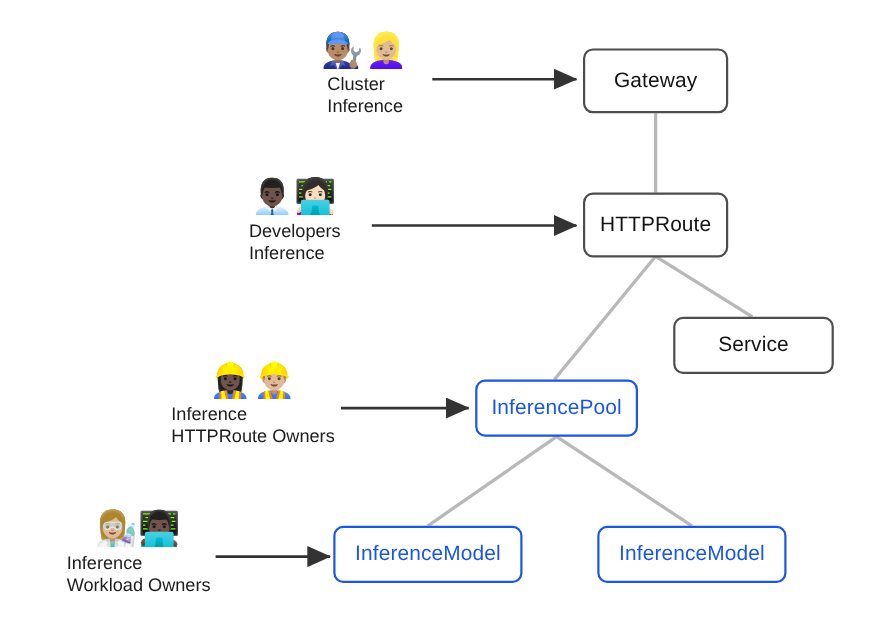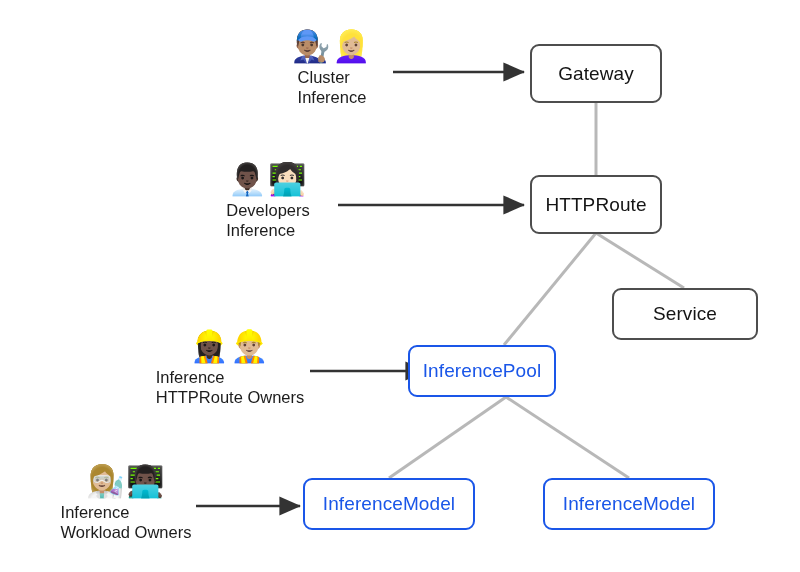--- a/index.html
+++ b/index.html
@@ -109,21 +109,21 @@
   </div>
 
   <div class="node" style="left:612px; top:288px; width:146px; height:52px;">
     <span>Service</span>
   </div>
 
   <div class="node" style="left:530px; top:175px; width:132px; height:59px;">
     <span>HTTPRoute</span>
   </div>
 
-  <div class="node blue" style="left:408px; top:345px; width:148px; height:52px;text-align:right;">
+  <div class="node blue" style="left:432px; top:345px; width:148px; height:52px;text-align:right;">
     <span>InferencePool</span>
   </div>
 
   <div class="node blue" style="left:303px; top:478px; width:172px; height:52px;">
     <span>InferenceModel</span>
   </div>
 
   <div class="node blue" style="left:543px; top:478px; width:172px; height:52px;">
     <span>InferenceModel</span>
   </div>

